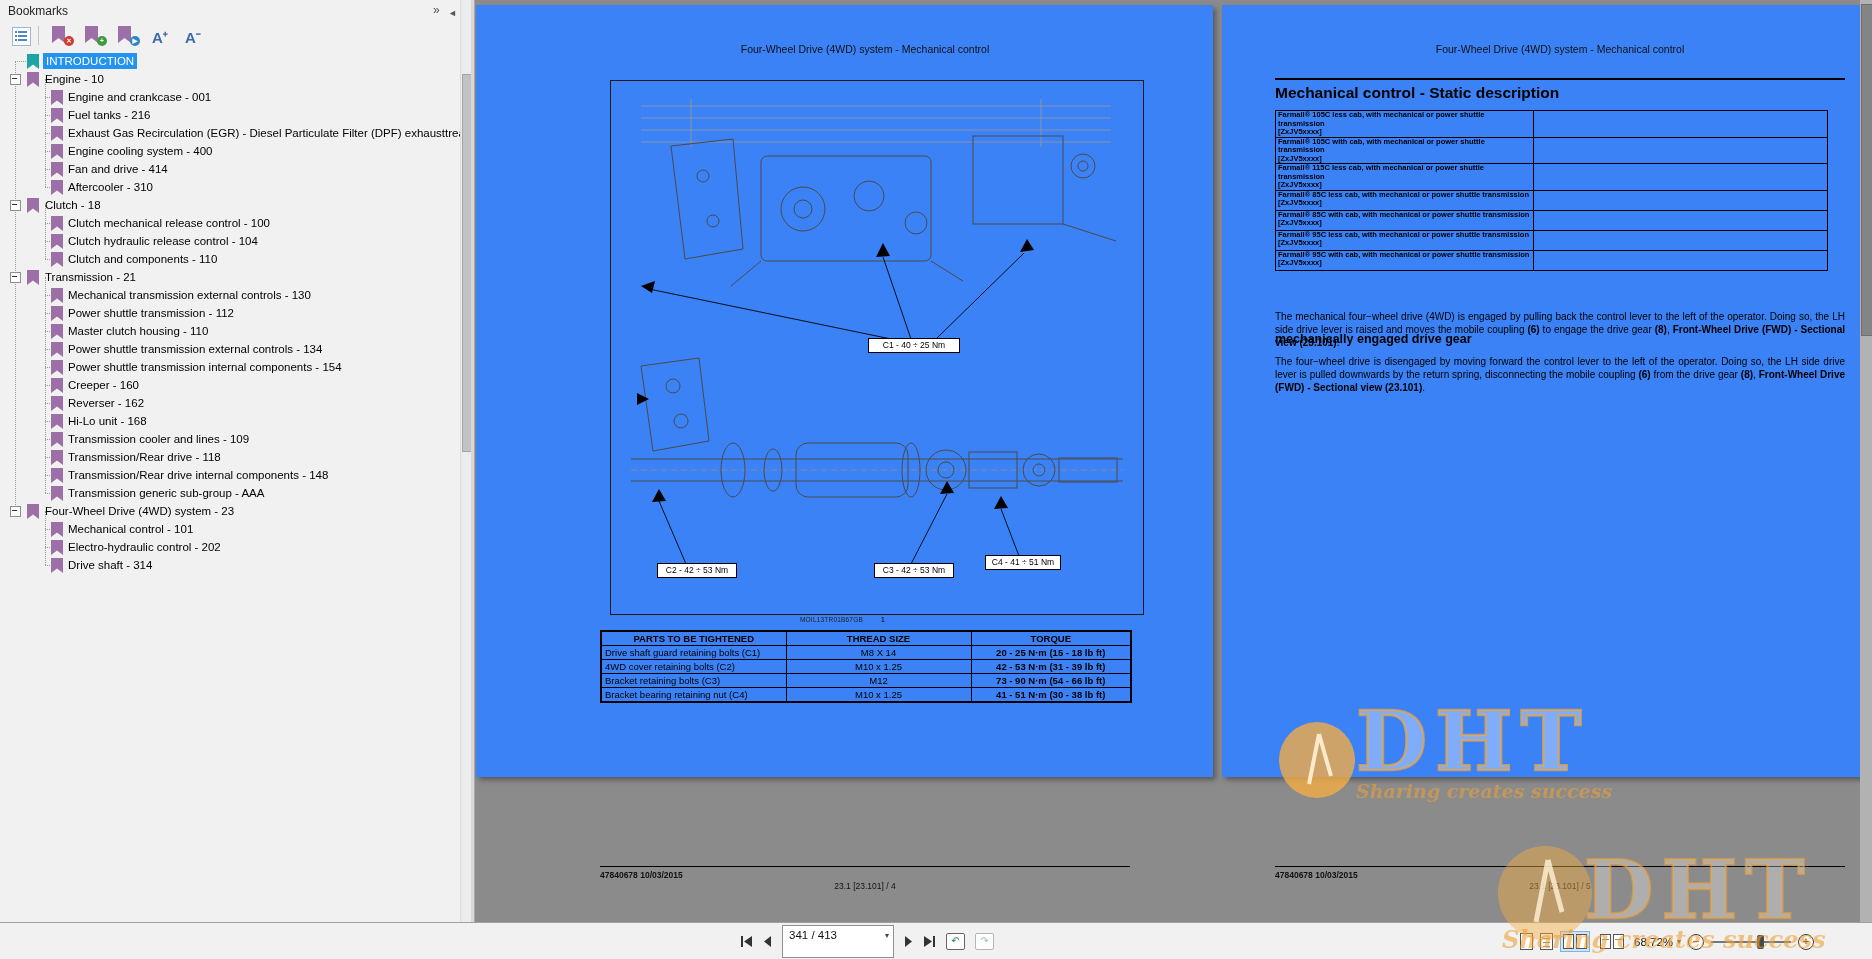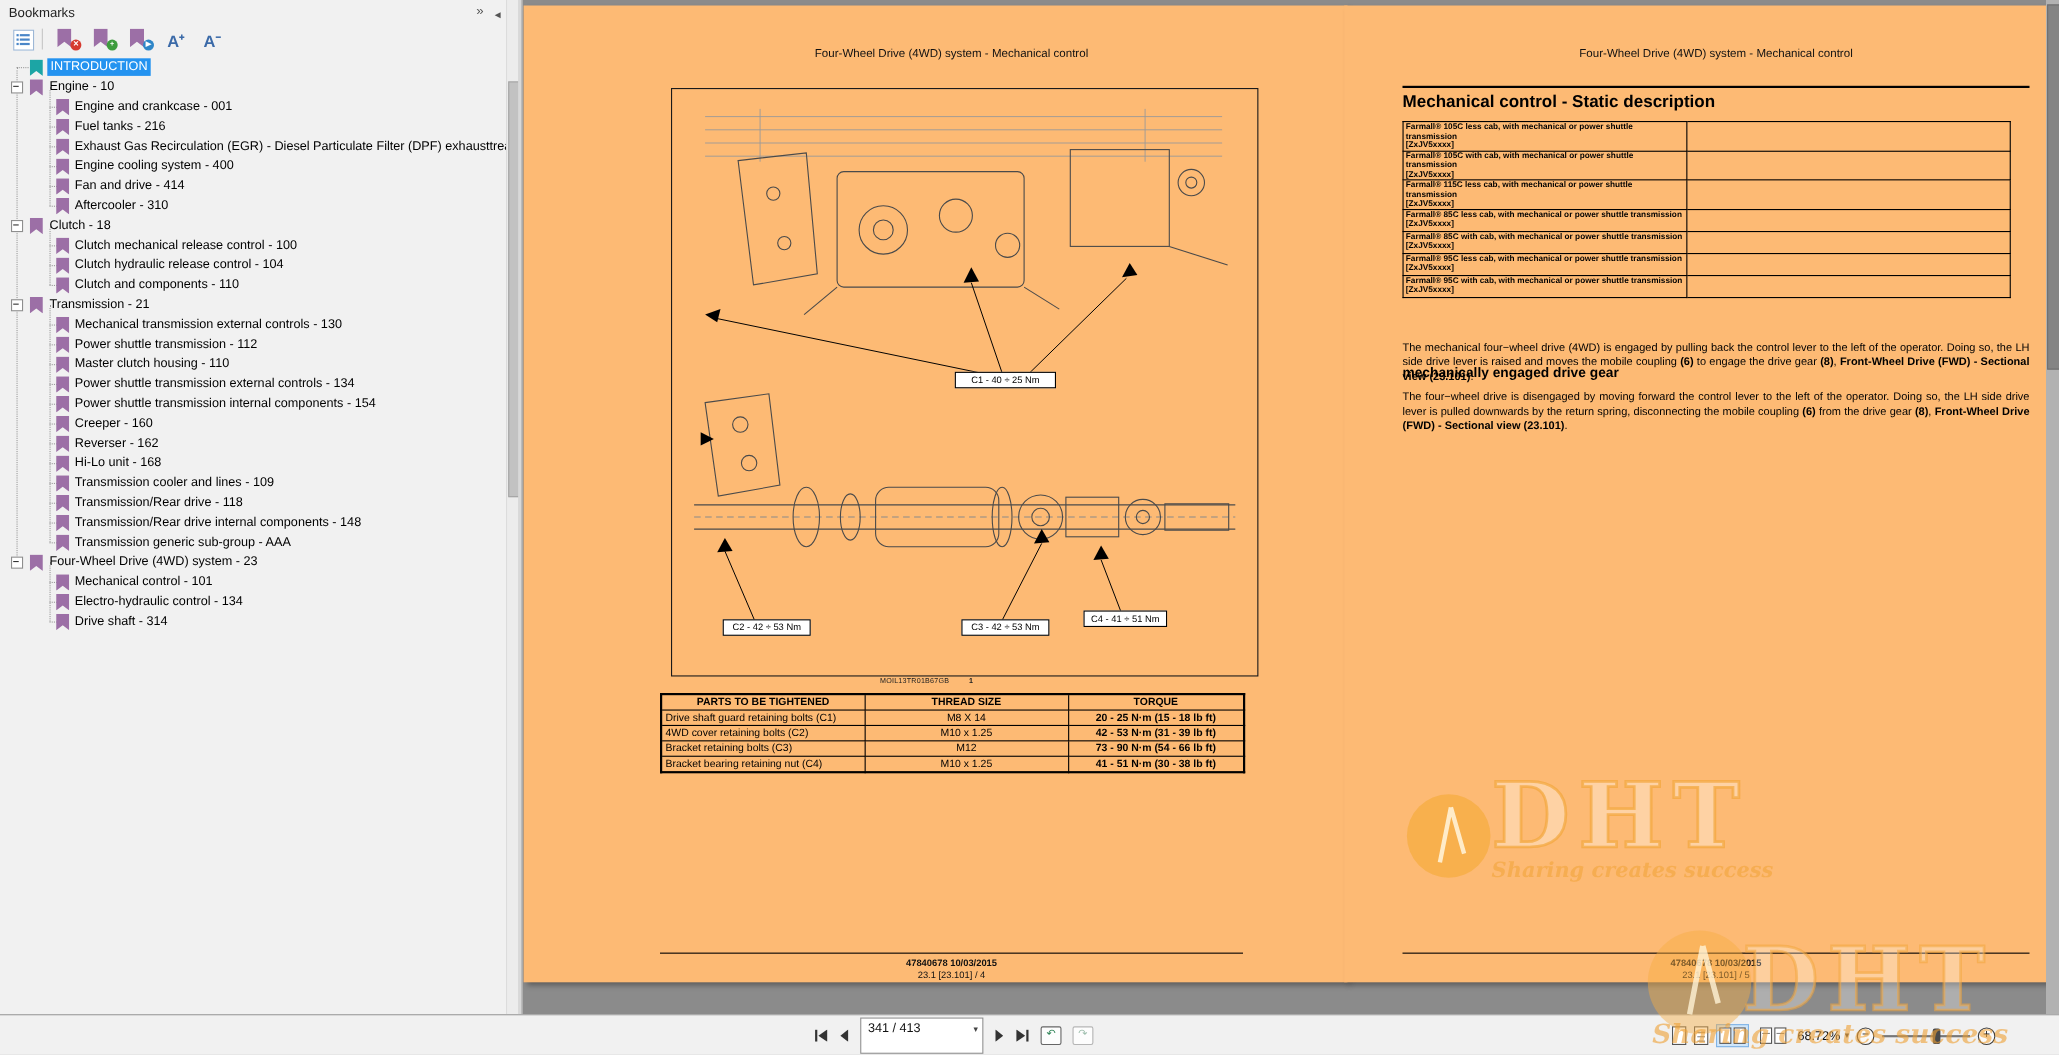--- a/index.html
+++ b/index.html
@@ -43,21 +43,21 @@
   .bmk.teal{background:#1ca5a5;}
   .bm-row .lbl{position:absolute;top:1px;font-size:11.5px;line-height:16px;color:#000;}
   .bm-row.lvl0 .lbl{left:45px;} .bm-row.lvl1 .lbl{left:68px;}
   .bm-row.sel .lbl{background:#2493f0;color:#fff;padding:0 3px;left:43px;}
 
   #panel-scrollbar{position:absolute;left:460px;top:0;width:11px;height:922px;background:#ececec;border-left:1px solid #dcdcdc;}
   #panel-scroll-thumb{position:absolute;left:1px;top:74px;width:9px;height:376px;background:#c2c2c2;border:1px solid #a5a5a5;}
   #splitter{position:absolute;left:471px;top:0;width:3px;height:922px;background:#d8d8d8;border-right:1px solid #aaa;}
 
   
-  .page{position:absolute;top:5px;height:888px;background:#fdba74;box-shadow:3px 3px 5px rgba(0,0,0,.35);padding-left:12px;}
+  .page{position:absolute;top:5px;height:772px;background:#3b82f6;box-shadow:3px 3px 5px rgba(0,0,0,.35);}
   #page-left{left:476px;width:737px;}
   #page-right{left:1222px;width:640px;}
   .pg-header{position:absolute;top:38px;font-size:10.5px;color:#111;text-align:center;}
   #page-left .pg-header{left:124px;width:530px;}
   #page-right .pg-header{left:53px;width:570px;}
 
   
   #fig-box{position:absolute;left:134px;top:75px;width:532px;height:533px;border:1px solid #1a1a1a;}
   .callout{position:absolute;border:1px solid #000;background:#fff;font-size:8.5px;line-height:13px;
            text-align:center;color:#000;z-index:5;}
@@ -72,21 +72,21 @@
                 font-size:9.5px;color:#000;table-layout:fixed;border:2px solid #000;}
   #torque-table th,#torque-table td{border:1px solid #000;padding:0 3px;height:13px;line-height:12px;overflow:hidden;}
   #torque-table th{font-weight:bold;text-align:center;}
   #torque-table td.c1{text-align:left;}
   #torque-table td.c2{text-align:center;}
   #torque-table td.c3{text-align:center;font-weight:bold;}
 
   .pg-footer-rule{position:absolute;top:861px;height:1px;background:#000;}
   #page-left .pg-footer-rule{left:124px;width:530px;}
   #page-right .pg-footer-rule{left:53px;width:570px;}
-  .pg-footer1{position:absolute;top:865px;font-size:8.5px;font-weight:bold;text-align:center;color:#111;}
+  .pg-footer1{position:absolute;top:865px;font-size:8.5px;font-weight:bold;text-align:left;color:#111;}
   .pg-footer2{position:absolute;top:876px;font-size:8.5px;font-weight:normal;text-align:center;color:#111;}
   #page-left .pg-footer1,#page-left .pg-footer2{left:124px;width:530px;}
   #page-right .pg-footer1,#page-right .pg-footer2{left:53px;width:570px;}
 
   
   #rp-rule{position:absolute;left:53px;top:73px;width:570px;height:2px;background:#000;}
   #rp-title{position:absolute;left:53px;top:79px;width:570px;font-size:15.5px;font-weight:bold;color:#000;}
   #models-table{position:absolute;left:53px;top:105px;width:552px;border-collapse:collapse;table-layout:fixed;
                 font-size:7.5px;font-weight:bold;color:#000;border:1px solid #000;}
   #models-table td{border:1px solid #000;height:19px;padding:0 2px;line-height:8.5px;vertical-align:top;overflow:hidden;}
@@ -304,21 +304,21 @@
         <span class="lbl">Four-Wheel Drive (4WD) system - 23</span>
       </div>
       <div class="bm-row lvl1" style="top: 520px;">
         <span class="stub"></span>
         <span class="bmk"></span>
         <span class="lbl">Mechanical control - 101</span>
       </div>
       <div class="bm-row lvl1" style="top: 538px;">
         <span class="stub"></span>
         <span class="bmk"></span>
-        <span class="lbl">Electro-hydraulic control - 134</span>
+        <span class="lbl">Electro-hydraulic control - 202</span>
       </div>
       <div class="bm-row lvl1" style="top: 556px;">
         <span class="stub"></span>
         <span class="bmk"></span>
         <span class="lbl">Drive shaft - 314</span>
       </div>
     </div>
 </div>
 <div id="panel-scrollbar">
   <div id="panel-scroll-thumb"></div>

